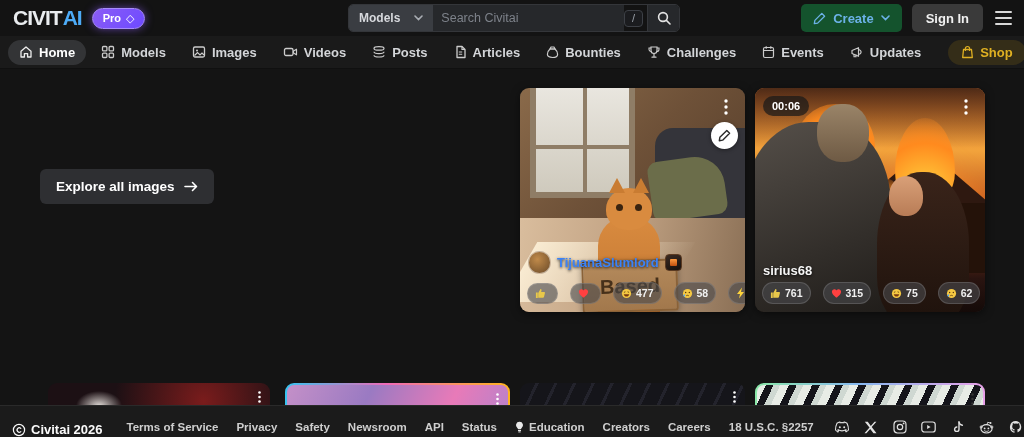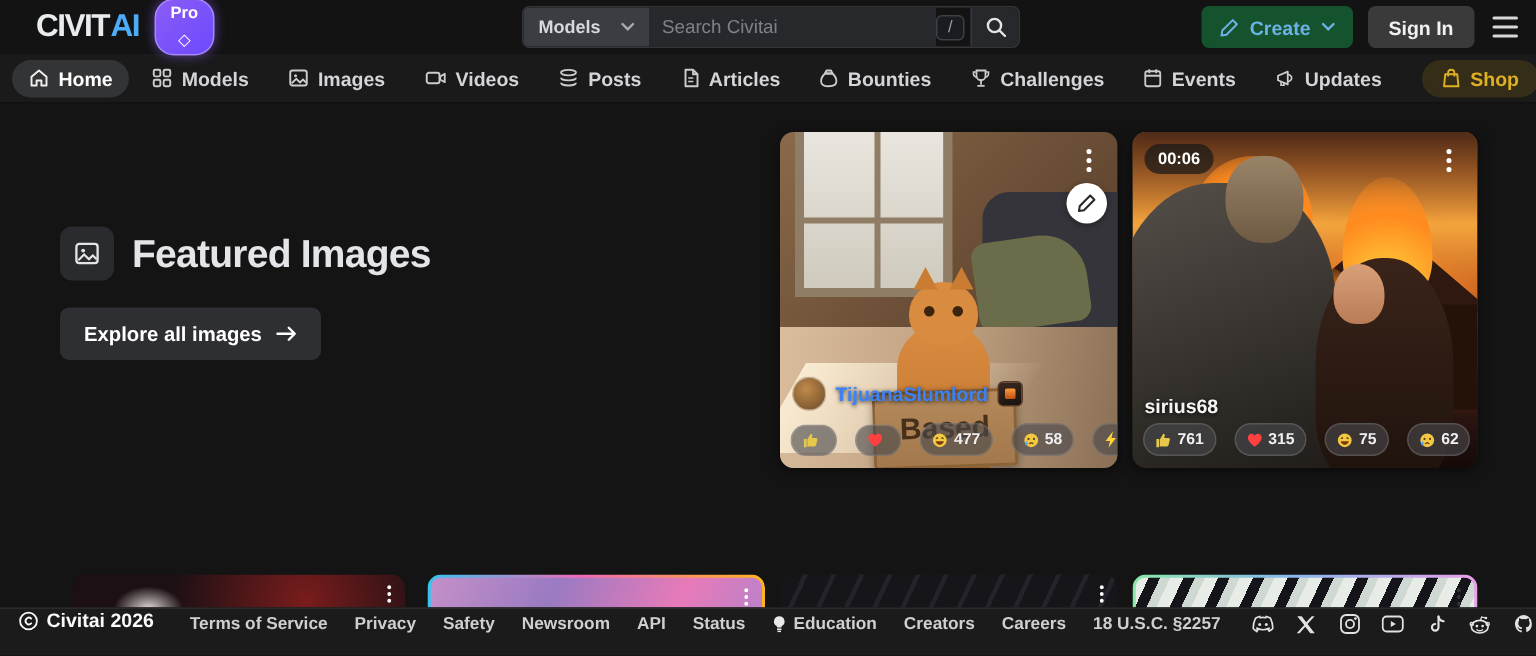--- a/index.html
+++ b/index.html
@@ -1,23 +1,23 @@
 <!DOCTYPE html>
 <html><head>
 <meta charset="utf-8">
 <style>
   * { margin:0; padding:0; box-sizing:border-box; }
   html,body { width:1024px; height:437px; background:#141414; font-family:"Liberation Sans", sans-serif; overflow:hidden; }
   .page { position:relative; width:1024px; height:437px; background:#141414; }
 
   
-  .header { position:absolute; top:0; left:0; right:0; height:36px; background:#131313; display:flex; align-items:center; padding:0 24px; z-index:30; }
+  .header { position:absolute; top:0; left:0; right:0; height:36px; background:#131313; display:flex; align-items:center; padding:0 13px; z-index:30; }
   .logo { display:flex; align-items:center; gap:1px; font-weight:800; font-size:21px; letter-spacing:-1px; cursor:pointer; }
   .logo .lg1 { color:#e9ecef; } .logo .lg2 { color:#4dabf7; }
-  .pro-badge { margin-left:10px; display:inline-flex; align-items:center; gap:5px; background:linear-gradient(135deg,#8b5cf6,#6d4aff); border:1px solid #a78bfa; color:#fff; font-size:11px; font-weight:700; padding:3px 10px; border-radius:13px; box-shadow:0 0 8px rgba(139,92,246,.6);flex-direction:column; }
+  .pro-badge { margin-left:10px; display:inline-flex; align-items:center; gap:5px; background:linear-gradient(135deg,#8b5cf6,#6d4aff); border:1px solid #a78bfa; color:#fff; font-size:11px; font-weight:700; padding:3px 10px; border-radius:13px; box-shadow:0 0 8px rgba(139,92,246,.6); }
   .pro-badge .gem { font-size:11px; font-weight:400; }
   .searchwrap { position:absolute; left:348px; top:4px; height:28px; display:flex; align-items:stretch; width:332px; border-radius:5px; overflow:hidden; border:1px solid #34363a; }
   .cat-select { display:flex; align-items:center; gap:14px; background:#3a3d42; color:#d7d9dd; font-size:12px; font-weight:700; padding:0 10px; cursor:pointer; }
   .search-input { flex:1; background:#26282b; border:none; outline:none; color:#e4e6ea; font-size:12.5px; padding:0 8px; font-family:"Liberation Sans", sans-serif; }
   .search-input::placeholder { color:#7d828a; }
   .kbd { align-self:center; margin-right:4px; background:#1b1c1f; border:1px solid #3d4046; color:#9aa0a8; font-size:11px; border-radius:4px; padding:2px 7px; line-height:1; }
   .search-btn { width:32px; background:#26282b; border-left:1px solid #34363a; display:flex; align-items:center; justify-content:center; cursor:pointer; }
   .hdr-right { position:absolute; right:10px; top:4px; height:28px; display:flex; align-items:center; gap:10px; }
   .create-btn { display:flex; align-items:center; gap:7px; background:#14532d; color:#6cb2e8; font-size:13px; font-weight:700; border:none; padding:0 12px; height:28px; border-radius:5px; cursor:pointer; font-family:"Liberation Sans", sans-serif; }
   .signin-btn { background:#3a3a3a; color:#f1f1f1; font-size:13px; font-weight:700; border:none; padding:0 14px; height:28px; border-radius:5px; cursor:pointer; font-family:"Liberation Sans", sans-serif; }
@@ -98,21 +98,21 @@
   
   .bcard { position:absolute; top:314px; height:60px; border-radius:9px; overflow:hidden; }
   .bcardA { left:48px; width:222px; background:radial-gradient(circle at 70% 30%,#7a1c1c,#1c1014 55%), #171014; }
   .bcardA::after { content:""; position:absolute; left:28px; top:8px; width:46px; height:30px; background:radial-gradient(closest-side,rgba(245,240,235,.9),rgba(245,240,235,0)); }
   .bcardB { left:285px; width:225px; border:2px solid transparent; background:linear-gradient(115deg,#c490c8 0%,#9a7ac2 35%,#e87ab8 70%,#b083ce 100%) padding-box, linear-gradient(90deg,#35c4f0,#f06ab8 45%,#ffb41e) border-box; }
   .bcardC { left:520px; width:225px; background:repeating-linear-gradient(115deg,#15151a 0 14px,#23232c 14px 17px); }
   .bcardD { left:755px; width:230px; border:2px solid transparent; background:repeating-linear-gradient(115deg,#e8ece6 0 8px,#14141a 8px 15px,#cfd8d2 15px 21px) padding-box, linear-gradient(90deg,#8ae8a8,#86b8f0 45%,#e8a0e8) border-box; }
   .bdots { position:absolute; top:6px; right:9px; }
 
   
-  .footer { position:absolute; left:0; right:0; bottom:0; height:32px; background:#1b1b1b; border-top:1px solid #2a2a2a; display:flex; align-items:flex-start; padding:0 12px; gap:2px; z-index:30; }
+  .footer { position:absolute; left:0; right:0; bottom:0; height:32px; background:#1b1b1b; border-top:1px solid #2a2a2a; display:flex; align-items:flex-end; padding:0 12px; gap:2px; z-index:30; }
   .copyright { color:#fafafa; font-size:13px; font-weight:700; margin-right:14px; white-space:nowrap; display:flex; align-items:center; gap:5px; }
   .f-link { color:#cfcfcf; font-size:11.5px; font-weight:700; padding:4px 8px; cursor:pointer; white-space:nowrap; display:flex; align-items:center; gap:5px; }
   .socials { display:flex; align-items:center; gap:9px; margin-left:8px; }
   .soc { width:20px; height:20px; display:flex; align-items:center; justify-content:center; cursor:pointer; color:#e2e2e2; }
 
   svg { flex:none; }
 </style>
 </head>
 <body>
 
@@ -245,30 +245,20 @@
           <path d="M2.5 4.5h8l.8 8H1.7z" stroke="#dfb022" stroke-width="1.3" fill="none" stroke-linejoin="round"></path>
           <path d="M4.4 6V3.6a2.1 2.1 0 014.2 0V6" stroke="#dfb022" stroke-width="1.2" fill="none"></path>
         </svg>
       <span>Shop</span>
     </div>
   </div>
 
   <div class="main">
 
     <div class="hero">
-      <div class="hero-head">
-        <div class="hero-icon">
-          <svg width="18" height="18" viewBox="0 0 14 14">
-              <rect x="1.5" y="2" width="11" height="10" rx="1.5" stroke="#e5e5e5" stroke-width="1.2" fill="none"></rect>
-              <circle cx="5" cy="5.5" r="1" fill="#e5e5e5"></circle>
-              <path d="M2.5 10.5l3-3 2.5 2.5 2-2 2 2" stroke="#e5e5e5" stroke-width="1.1" fill="none"></path>
-            </svg>
-        </div>
-        <h1 class="hero-title">Featured Images</h1>
-      </div>
       <button class="hero-cta">
         <span>Explore all images</span>
         <svg width="14" height="11" viewBox="0 0 14 11">
             <path d="M1 5.5h11M8.5 1.5l4 4-4 4" stroke="#fff" stroke-width="1.6" fill="none" stroke-linecap="round" stroke-linejoin="round"></path>
           </svg>
       </button>
     </div>
 
     <div class="card card1">
       <div class="scene-cat">

